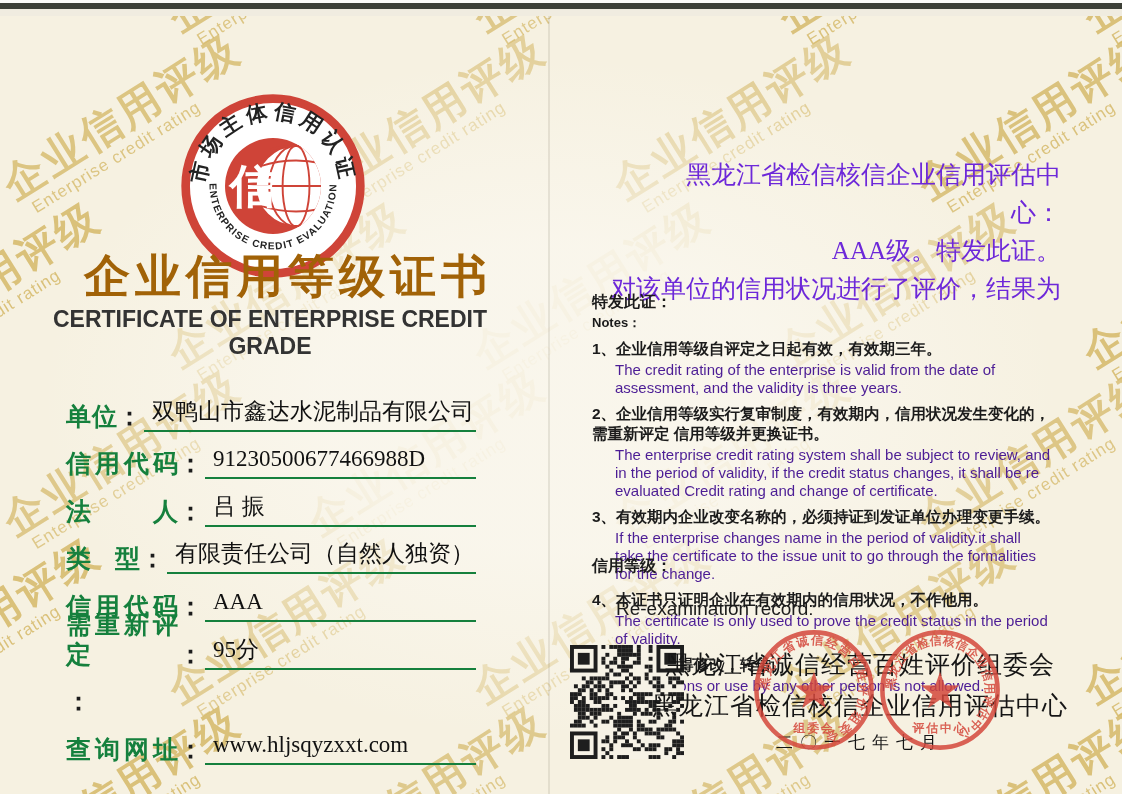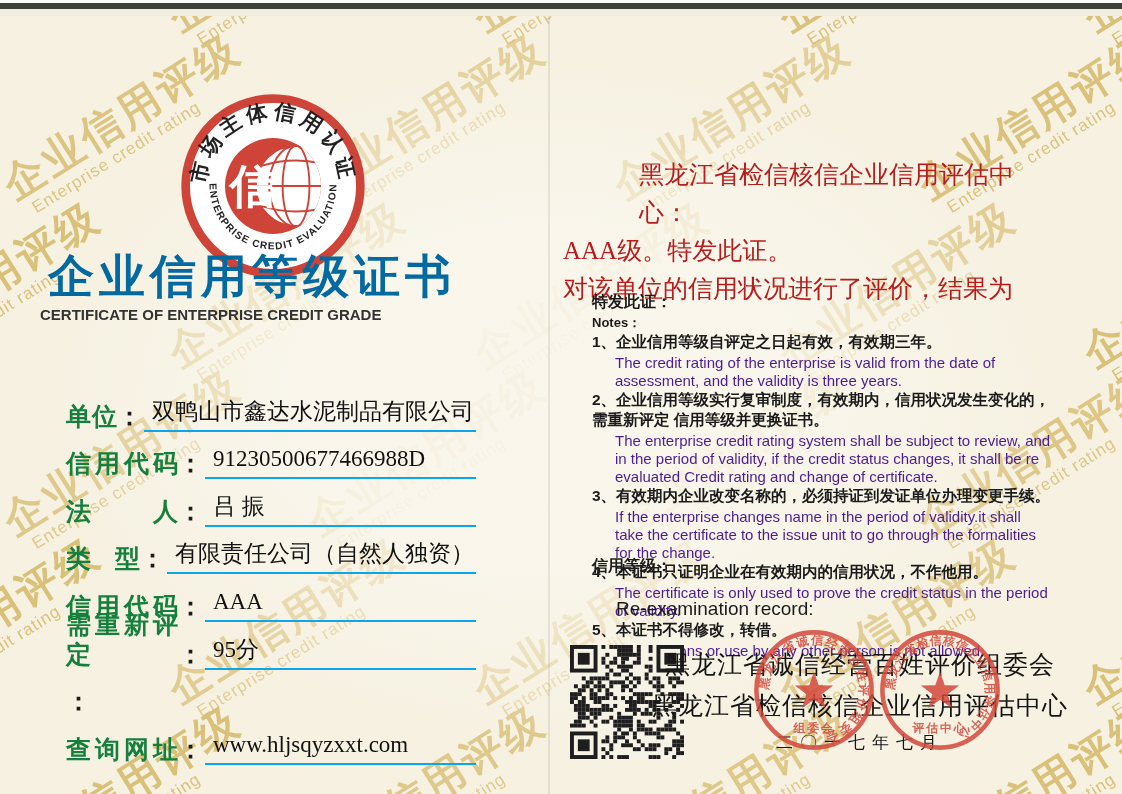--- a/index.html
+++ b/index.html
@@ -23,45 +23,45 @@
     background:radial-gradient(ellipse 58% 55% at 49% 50%, rgba(250,247,238,0.82) 35%, rgba(250,247,238,0) 78%);}
   .fold-line{position:absolute;left:548px;top:16px;bottom:0;width:2px;background:rgba(110,104,88,0.14);z-index:2;}
 
   
   .content{position:absolute;inset:0;z-index:3;}
 
   
   .emblem{position:absolute;left:177px;top:90px;width:192px;height:192px;}
 
   
-  .title-cn{position:absolute;left:48px;top:246px;width:444px;text-align:left;
+  .title-cn{position:absolute;left:48px;top:246px;width:444px;text-align:right;
     font-family:"Liberation Sans","DejaVu Sans",sans-serif;font-weight:900;
-    font-size:46px;letter-spacing:5px;color:#0369a1;}
-  .title-en{position:absolute;left:40px;top:306px;width:460px;
+    font-size:46px;letter-spacing:5px;color:#a16207;}
+  .title-en{position:absolute;left:40px;top:306px;width:460px;text-align:center;
     font-family:"Liberation Sans","DejaVu Sans",sans-serif;font-weight:600;
-    font-size:15px;color:#333;}
+    font-size:23px;color:#333;}
 
   
   .fields{position:absolute;left:66px;top:384px;width:410px;}
   .field-row{height:47.6px;display:flex;align-items:flex-end;}
   .f-label{width:112px;font-size:25px;font-weight:bold;color:#15803d;
     text-align:justify;text-align-last:justify;line-height:30px;}
   .f-colon{font-size:25px;font-weight:bold;margin:0 2px 0 0;line-height:30px;}
-  .f-value{flex:1;border-bottom:2px solid #0ea5e9;font-size:23px;line-height:30px;
+  .f-value{flex:1;border-bottom:2px solid #15803d;font-size:23px;line-height:30px;
     padding:0 2px 3px 8px;white-space:nowrap;color:#111;}
 
   
-  .intro{position:absolute;left:563px;top:156px;width:498px;font-size:25px;line-height:38px;color:#b91c1c;}
+  .intro{position:absolute;left:563px;top:156px;width:498px;font-size:25px;line-height:38px;color:#6d28d9;text-align:right;}
   .intro-line1{padding-left:76px;}
 
   .notes{position:absolute;left:592px;top:292px;width:460px;
     font-family:"Liberation Sans","DejaVu Sans",sans-serif;color:#1b1b1b;}
   .notes-h-cn{font-size:16px;font-weight:bold;}
   .notes-h-en{font-size:13px;font-weight:bold;margin-top:1px;}
-  .note{}
+  .note{margin-top:7px;}
   .note-cn{font-size:15.5px;font-weight:bold;line-height:20px;}
   .note-en{font-size:15px;line-height:18px;padding-left:23px;margin-top:2px;color:#4c1d95;}
 
   .review{position:absolute;left:592px;top:556px;font-family:"Liberation Sans","DejaVu Sans",sans-serif;}
   .review-cn{font-size:16px;font-weight:bold;}
   .review-en{font-size:19px;padding-left:24px;margin-top:21px;}
 
   
   .qr{position:absolute;left:570px;top:645px;width:114px;height:114px;}
   .footer{position:absolute;left:648px;top:648px;width:424px;text-align:center;color:#151515;}

